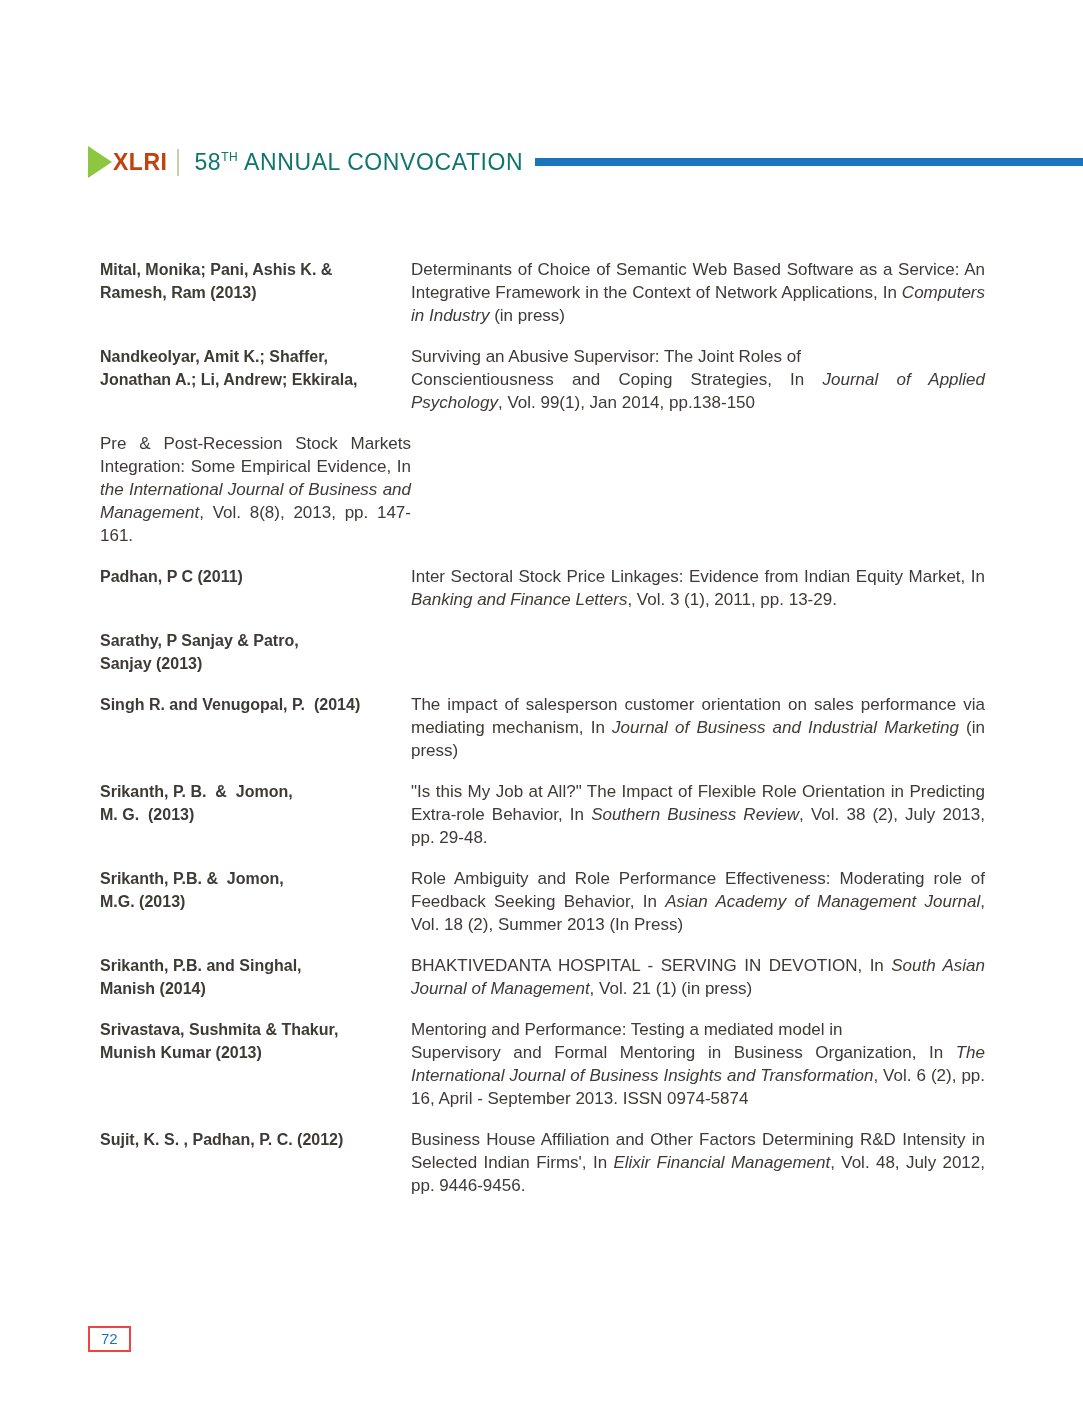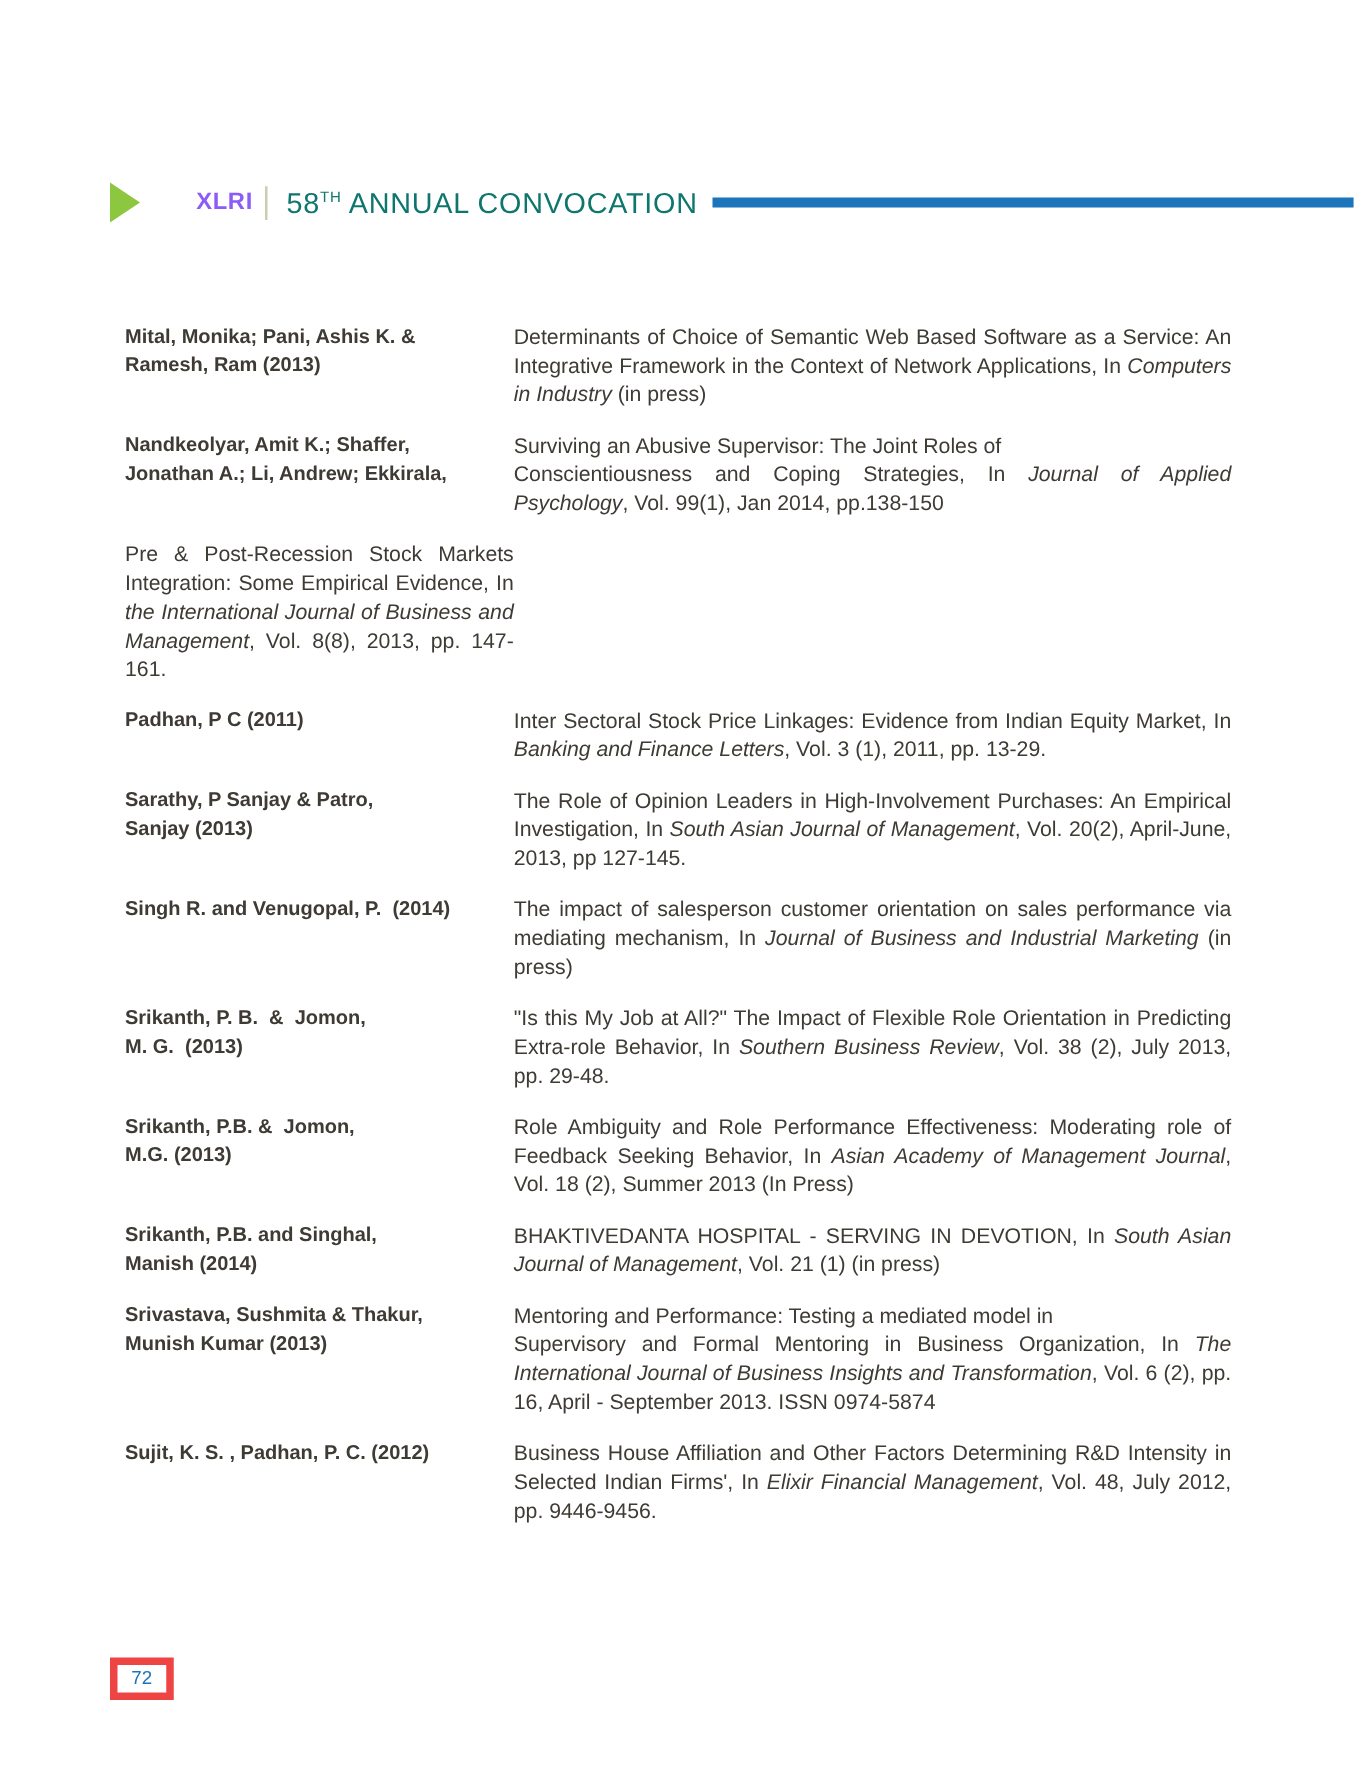--- a/index.html
+++ b/index.html
@@ -25,25 +25,24 @@
     align-items: center;
   }
   .logo-triangle {
     width: 0; height: 0;
     border-left: 24px solid #8dc63f;
     border-top: 16px solid transparent;
     border-bottom: 16px solid transparent;
     margin-right: 1px;
   }
   .brand {
-    font-size: 19px;
+    font-size: 23px;
     font-weight: bold;
-    color: #8b5cf6;
+    color: #c2410c;
     letter-spacing: 0.5px;
-    margin-left: 44px;
   }
   .header-sep {
     width: 2px;
     height: 27px;
     background: #c6cfae;
     margin: 0 15px 0 10px;
   }
   .header-title {
     font-size: 23px;
     font-weight: 300;
@@ -86,21 +85,21 @@
     line-height: 23px;
     text-align: justify;
   }
   .pub-body em { font-style: italic; }
 
   
   .page-num-box {
     position: absolute;
     left: 88px;
     top: 1326px;
-    border: 6px solid #ef4444;
+    border: 2px solid #ef4444;
     color: #1c75bc;
     font-size: 15px;
     line-height: 20px;
     padding: 1px 11px;
     background: #ffffff;
   }
 </style>
 </head>
 <body>
 
@@ -126,21 +125,20 @@
       </div>
       <div class="pub-row">
         <div class="pub-body"><span>Pre &amp; Post-Recession Stock Markets Integration: Some Empirical Evidence, In </span><em>the International Journal of Business and Management</em><span>, Vol. 8(8), 2013, pp. 147-161.</span></div>
       </div>
       <div class="pub-row">
         <div class="pub-authors"><div>Padhan, P C (2011)</div></div>
         <div class="pub-body"><span>Inter Sectoral Stock Price Linkages: Evidence from Indian Equity Market, In </span><em>Banking and Finance Letters</em><span>, Vol. 3 (1), 2011, pp. 13-29.</span></div>
       </div>
       <div class="pub-row">
         <div class="pub-authors"><div>Sarathy, P Sanjay &amp; Patro,</div><div>Sanjay (2013)</div></div>
-        <div class="pub-body"><span>The Role of Opinion Leaders in High-Involvement Purchases: An Empirical Investigation, In </span><em>South Asian Journal of Management</em><span>, Vol. 20(2), April-June, 2013, pp 127-145.</span></div>
       </div>
       <div class="pub-row">
         <div class="pub-authors"><div>Singh R. and Venugopal, P.  (2014)</div></div>
         <div class="pub-body"><span>The impact of salesperson customer orientation on sales performance via mediating mechanism, In </span><em>Journal of Business and Industrial Marketing</em><span> (in press)</span></div>
       </div>
       <div class="pub-row">
         <div class="pub-authors"><div>Srikanth, P. B.  &amp;  Jomon,</div><div>M. G.  (2013)</div></div>
         <div class="pub-body"><span>"Is this My Job at All?" The Impact of Flexible Role Orientation in Predicting Extra-role Behavior, In </span><em>Southern Business Review</em><span>, Vol. 38 (2), July 2013, pp. 29-48.</span></div>
       </div>
       <div class="pub-row">

